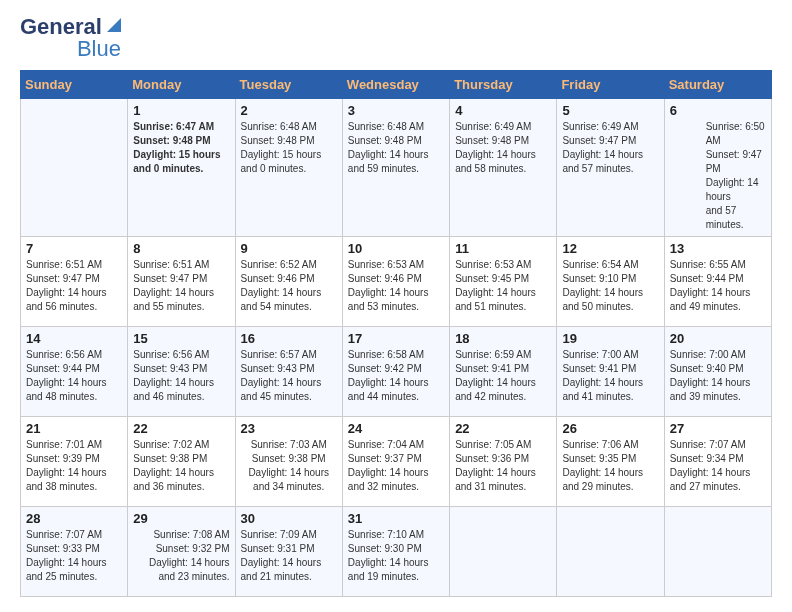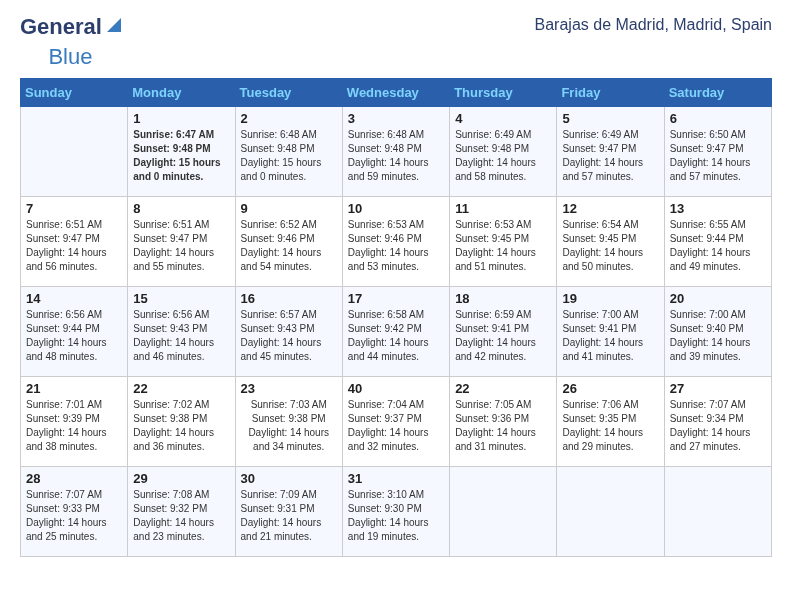--- a/index.html
+++ b/index.html
@@ -12,22 +12,21 @@
     }
     .header-area {
       display: flex;
       justify-content: space-between;
       align-items: flex-start;
       margin-bottom: 10px;
     }
     .logo {
       display: flex;
       flex-direction: column;
-      align-items: center;
-      gap: 8px;
+      align-items: flex-end;
     }
     .logo-general {
       font-size: 22px;
       font-weight: bold;
       color: #2c3e6b;
       line-height: 1;
     }
     .logo-blue {
       font-size: 22px;
       font-weight: normal;
@@ -48,21 +47,21 @@
       color: #2c3e6b;
       font-weight: normal;
     }
     table {
       width: 100%;
       border-collapse: collapse;
       font-size: 11px;
     }
     thead tr th {
       background-color: #2a5fac;
-      color: #7dd3fc;
+      color: #fdba74;
       padding: 6px 4px;
       text-align: left;
       font-size: 13px;
       font-weight: bold;
       border: 1px solid #2a5fac;
     }
     tbody tr td {
       border: 1px solid #ccc;
       vertical-align: top;
       padding: 4px 5px;
@@ -95,21 +94,20 @@
   <div class="logo">
     <div style="display:flex;align-items:center;">
       <span class="logo-general">General</span>
       <svg width="18" height="18" viewBox="0 0 18 18" style="margin-left:1px;margin-top:-4px;">
         <polygon points="4,16 18,2 18,16" fill="#3a7abf"></polygon>
       </svg>
     </div>
     <span class="logo-blue">Blue</span>
   </div>
   <div class="title-area">
-    <div class="subtitle">Barajas de Madrid, Madrid, Spain</div>
   </div>
 </div>
 
 <table>
   <thead>
     <tr>
     <th>Sunday</th>
         <th>Monday</th>
         <th>Tuesday</th>
         <th>Wednesday</th>
@@ -151,21 +149,21 @@
         </td>
         <td>
           <span class="day-number">5</span>
           <div class="day-info" style="white-space: pre-line;">Sunrise: 6:49 AM
 Sunset: 9:47 PM
 Daylight: 14 hours
 and 57 minutes.</div>
         </td>
         <td>
           <span class="day-number">6</span>
-          <div class="day-info" style="white-space: pre-line;">Sunrise: 6:50 AM
+          <div class="day-info" style="white-space: pre-line; margin-left: 36px;">Sunrise: 6:50 AM
 Sunset: 9:47 PM
 Daylight: 14 hours
 and 57 minutes.</div>
         </td>
       </tr>
       <tr>
         <td>
           <span class="day-number">7</span>
           <div class="day-info" style="white-space: pre-line;">Sunrise: 6:51 AM
 Sunset: 9:47 PM
@@ -196,21 +194,21 @@
         <td>
           <span class="day-number">11</span>
           <div class="day-info" style="white-space: pre-line;">Sunrise: 6:53 AM
 Sunset: 9:45 PM
 Daylight: 14 hours
 and 51 minutes.</div>
         </td>
         <td>
           <span class="day-number">12</span>
           <div class="day-info" style="white-space: pre-line;">Sunrise: 6:54 AM
-Sunset: 9:45 PM
+Sunset: 9:10 PM
 Daylight: 14 hours
 and 50 minutes.</div>
         </td>
         <td>
           <span class="day-number">13</span>
           <div class="day-info" style="white-space: pre-line;">Sunrise: 6:55 AM
 Sunset: 9:44 PM
 Daylight: 14 hours
 and 49 minutes.</div>
         </td>
@@ -282,21 +280,21 @@
 and 36 minutes.</div>
         </td>
         <td>
           <span class="day-number">23</span>
           <div class="day-info" style="white-space: pre-line; text-align: center;">Sunrise: 7:03 AM
 Sunset: 9:38 PM
 Daylight: 14 hours
 and 34 minutes.</div>
         </td>
         <td>
-          <span class="day-number">40</span>
+          <span class="day-number">24</span>
           <div class="day-info" style="white-space: pre-line;">Sunrise: 7:04 AM
 Sunset: 9:37 PM
 Daylight: 14 hours
 and 32 minutes.</div>
         </td>
         <td>
           <span class="day-number">22</span>
           <div class="day-info" style="white-space: pre-line;">Sunrise: 7:05 AM
 Sunset: 9:36 PM
 Daylight: 14 hours
@@ -320,35 +318,35 @@
       <tr>
         <td>
           <span class="day-number">28</span>
           <div class="day-info" style="white-space: pre-line;">Sunrise: 7:07 AM
 Sunset: 9:33 PM
 Daylight: 14 hours
 and 25 minutes.</div>
         </td>
         <td>
           <span class="day-number">29</span>
-          <div class="day-info" style="white-space: pre-line;">Sunrise: 7:08 AM
+          <div class="day-info" style="white-space: pre-line; text-align: right;">Sunrise: 7:08 AM
 Sunset: 9:32 PM
 Daylight: 14 hours
 and 23 minutes.</div>
         </td>
         <td>
           <span class="day-number">30</span>
           <div class="day-info" style="white-space: pre-line;">Sunrise: 7:09 AM
 Sunset: 9:31 PM
 Daylight: 14 hours
 and 21 minutes.</div>
         </td>
         <td>
           <span class="day-number">31</span>
-          <div class="day-info" style="white-space: pre-line;">Sunrise: 3:10 AM
+          <div class="day-info" style="white-space: pre-line;">Sunrise: 7:10 AM
 Sunset: 9:30 PM
 Daylight: 14 hours
 and 19 minutes.</div>
         </td>
         <td></td>
         <td></td>
         <td></td>
       </tr>
     </tbody>
 </table>

